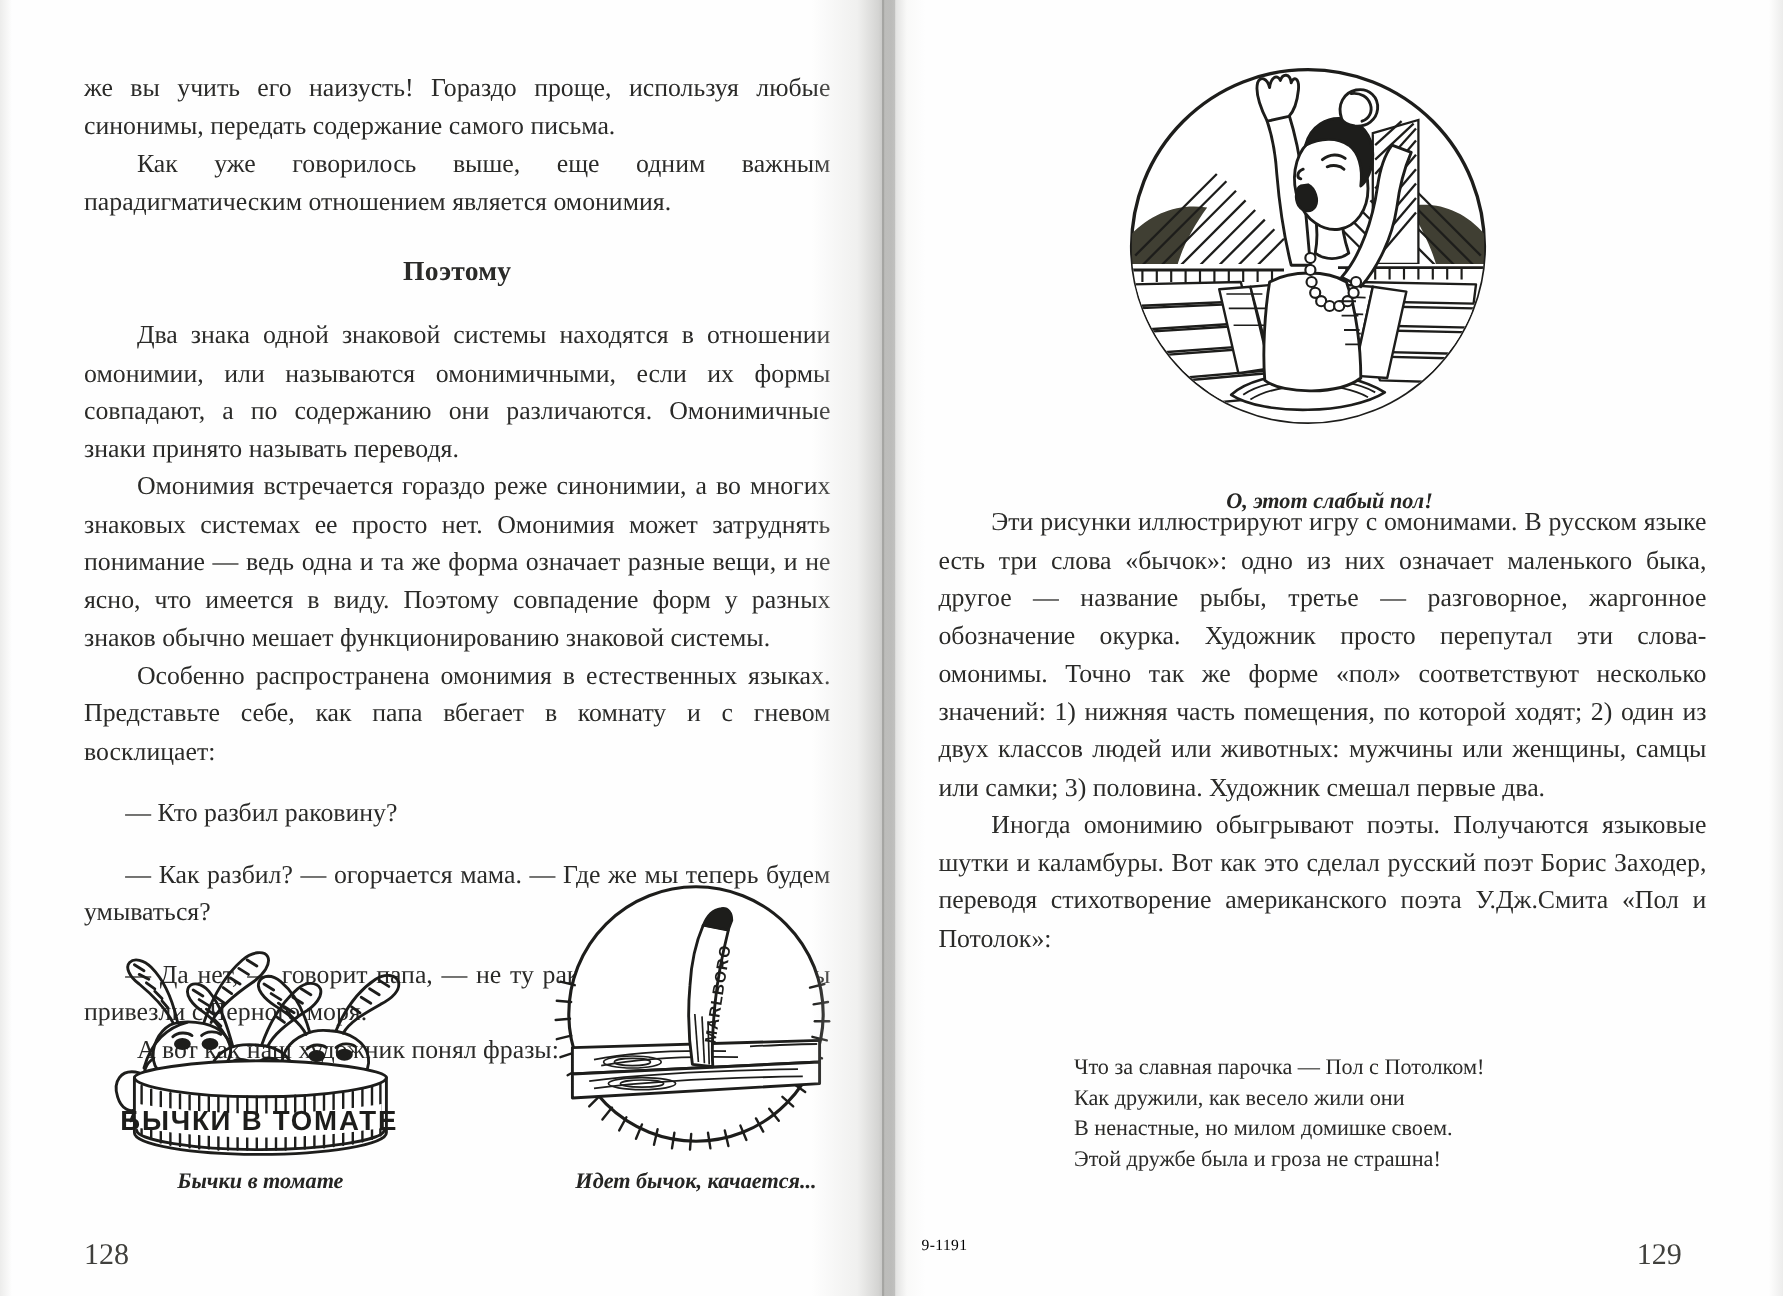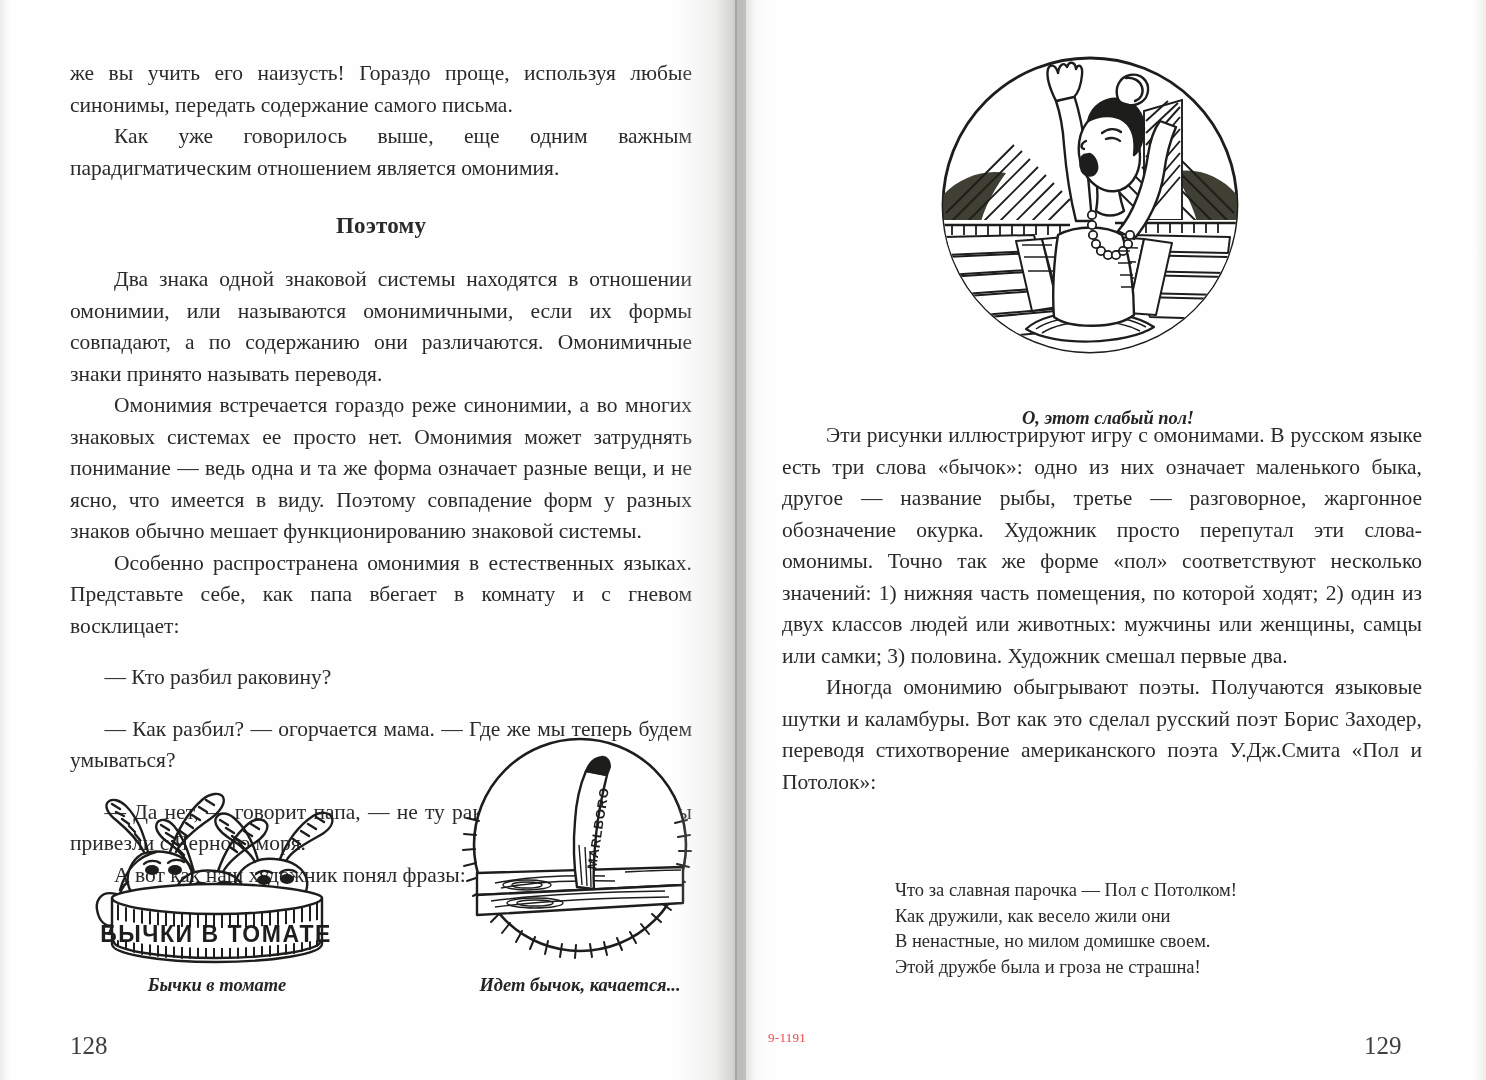--- a/index.html
+++ b/index.html
@@ -120,21 +120,21 @@
   
   .folio {
     position: absolute;
     font-size: 25px;
     color: #40403d;
     margin-top: 20px;
   }
   .signature {
     position: absolute;
     font-size: 13px;
-    color: #ef4444;
+    color: #000000;
     letter-spacing: .3px;
   }
 
   
   .fig { position: absolute; }
   .fig svg { display: block; }
 </style>
 </head>
 <body>
 

